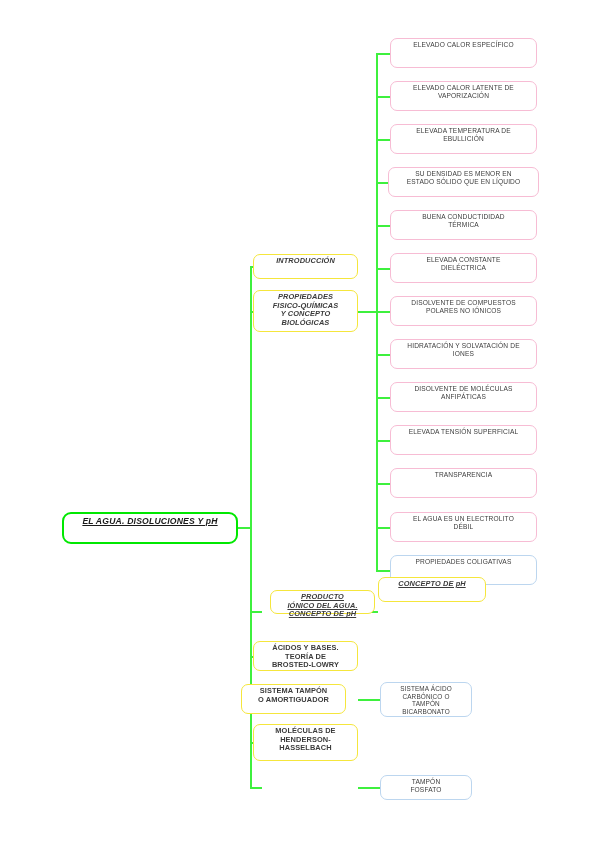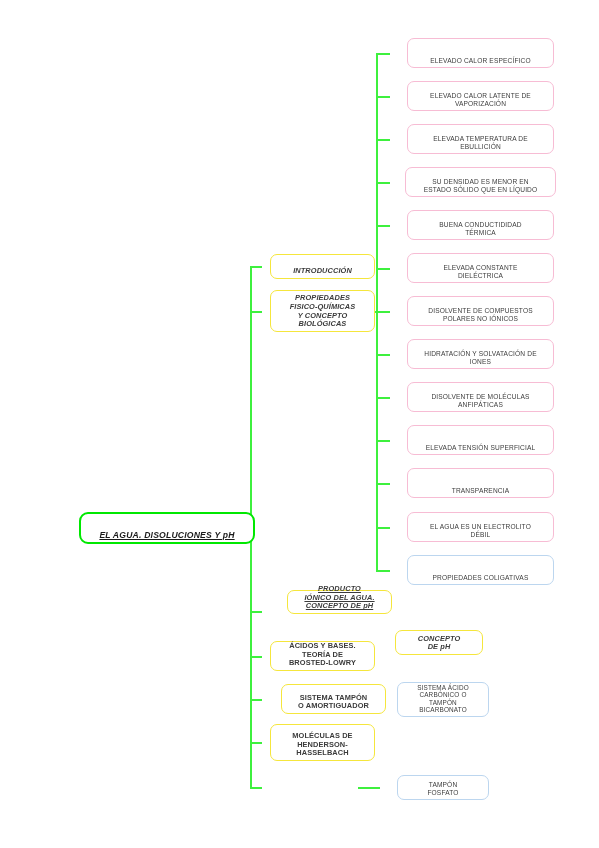--- a/index.html
+++ b/index.html
@@ -12,28 +12,27 @@
 
   
   .line{position:absolute;background:#3ef03e;}
   .vline{width:2px;}
   .hline{height:2px;}
 
   
   .node{
     position:absolute;
     box-sizing:border-box;
-    display:flex;align-items:flex-end;justify-content:center;
+    display:flex;align-items:flex-start;justify-content:center;
     text-align:center;
     border-radius:7px;
     background:#ffffff;
     line-height:1.18;
     padding:2px 16px;
     color:#3b3b3b;
-    margin-left:17px;
   }
   .node span{display:block;width:100%;}
 
   
   .node.root{
     border:2px solid #00e800;
     border-radius:9px;
     font-size:8.6px;
     font-weight:bold;
     font-style:italic;
@@ -123,21 +122,21 @@
   </div>
 
   <div class="node lvl2 ital" style="left:270px;top:590px;width:105px;height:24px;text-decoration:underline;">
     <span>PRODUCTO IÓNICO DEL AGUA. CONCEPTO DE pH</span>
   </div>
 
   <div class="node lvl2" style="left:253px;top:641px;width:105px;height:30px;">
     <span>ÁCIDOS Y BASES. TEORÍA DE BROSTED-LOWRY</span>
   </div>
 
-  <div class="node lvl2" style="left:264px;top:684px;width:105px;height:30px;">
+  <div class="node lvl2" style="left:241px;top:684px;width:105px;height:30px;">
     <span>SISTEMA TAMPÓN O AMORTIGUADOR</span>
   </div>
 
   <div class="node lvl2" style="left:253px;top:724px;width:105px;height:37px;">
     <span>MOLÉCULAS DE HENDERSON-HASSELBACH</span>
   </div>
 
 
   <div class="node pink" style="left:390px;top:38px;width:147px;height:30px;">
     <span>ELEVADO CALOR ESPECÍFICO</span>
@@ -172,21 +171,21 @@
   <div class="node pink" style="left:390px;top:468px;width:147px;height:30px;">
     <span>TRANSPARENCIA</span>
   </div>
   <div class="node pink" style="left:390px;top:512px;width:147px;height:30px;">
     <span>EL AGUA ES UN ELECTROLITO DÉBIL</span>
   </div>
   <div class="node blue" style="left:390px;top:555px;width:147px;height:30px;">
     <span>PROPIEDADES COLIGATIVAS</span>
   </div>
 
-  <div class="node ylw3" style="left:378px;top:630px;width:88px;height:25px;">
+  <div class="node ylw3" style="left:378px;top:577px;width:108px;height:25px;text-decoration:underline;">
     <span>CONCEPTO DE pH</span>
   </div>
 
   <div class="node blue sm" style="left:380px;top:682px;width:92px;height:35px;">
     <span>SISTEMA ÁCIDO CARBÓNICO O TAMPÓN BICARBONATO</span>
   </div>
 
   <div class="node blue" style="left:380px;top:775px;width:92px;height:25px;">
     <span>TAMPÓN FOSFATO</span>
   </div>

